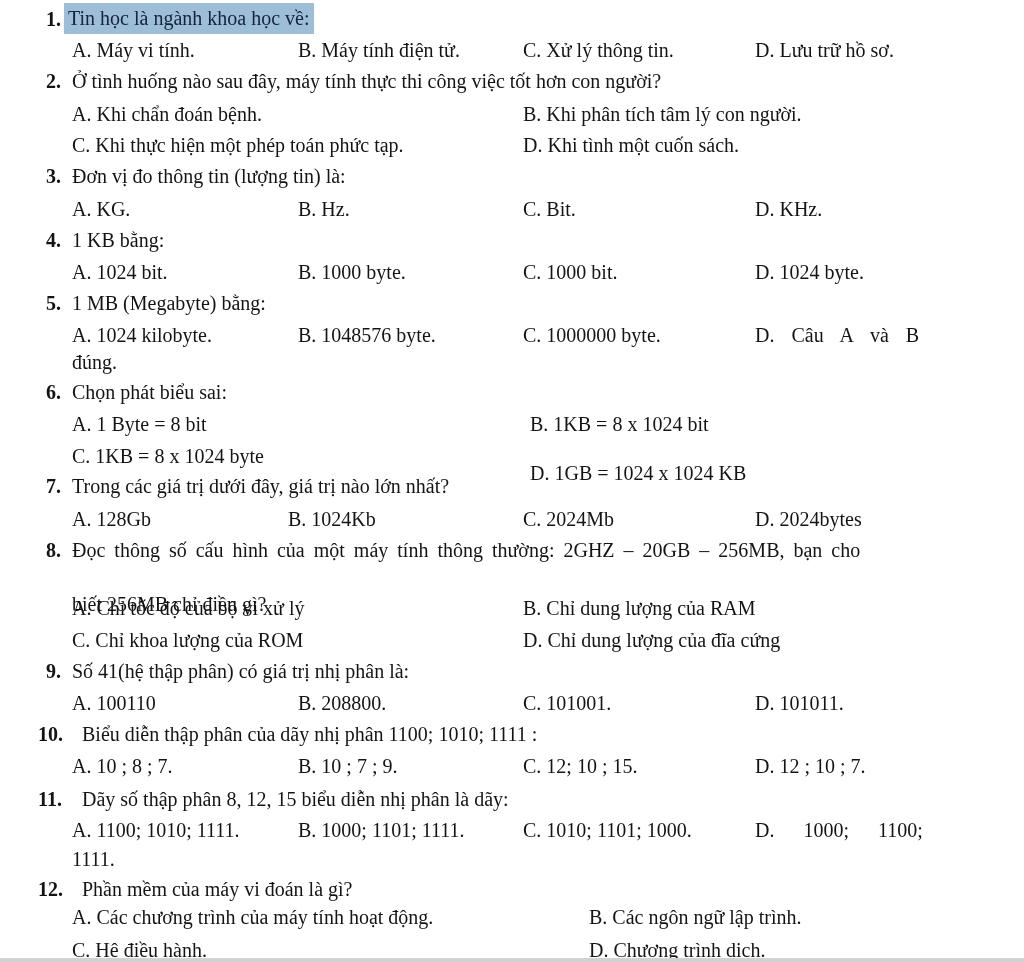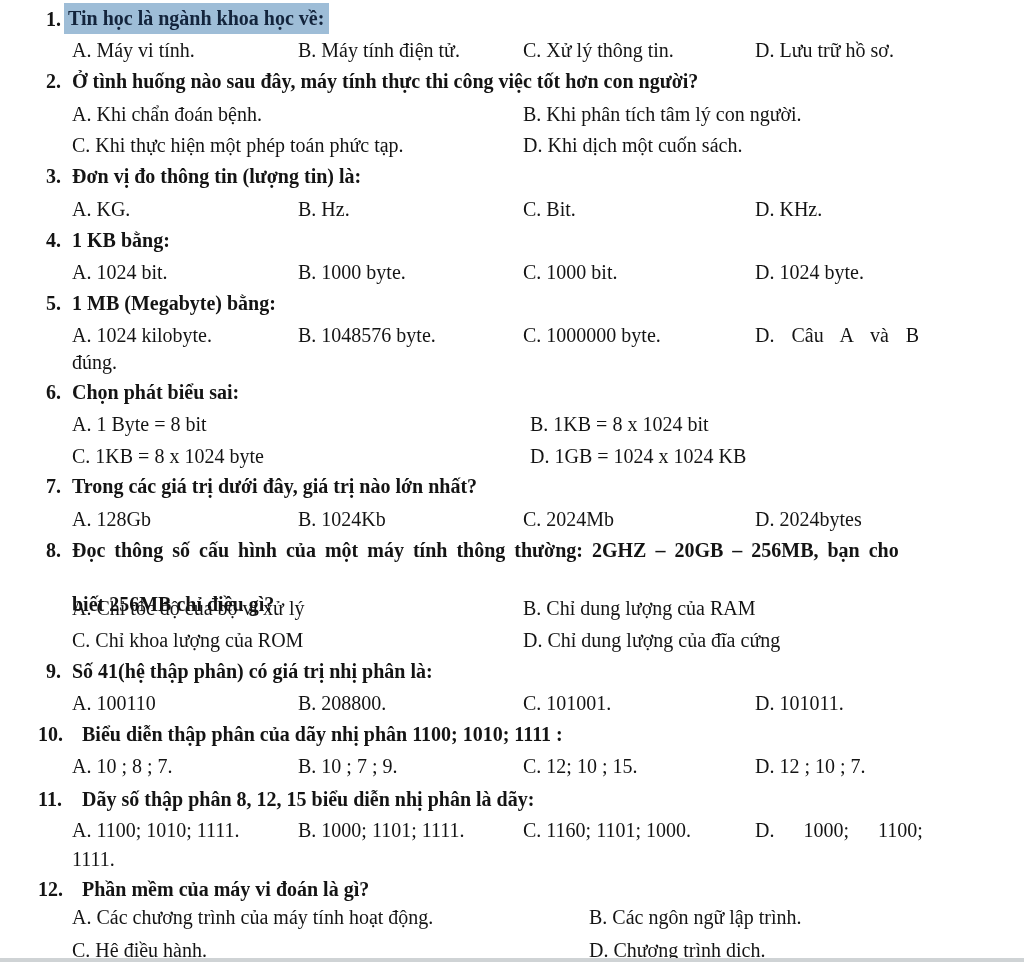--- a/index.html
+++ b/index.html
@@ -3,21 +3,21 @@
 <meta charset="utf-8">
 <style>
   html,body{margin:0;padding:0;}
   body{
     width:1024px;height:962px;position:relative;background:#ffffff;
     font-family:"Liberation Serif","DejaVu Serif",serif;
     font-size:20px;color:#141414;overflow:hidden;
   }
   .line{position:absolute;white-space:nowrap;line-height:26px;}
   .qnum{font-weight:bold;}
-  .qtext{font-weight:bold;}
+  .qtext{font-weight:normal;}
   .opt{font-weight:normal;}
   .hl{
     background:#9ebdd7;color:#13243c;
     padding:2px 5px 3px 4px;display:inline-block;
   }
   .ws2{word-spacing:4px;}
   .ws12{word-spacing:12px;text-align:center;}
   .ws24{word-spacing:24px;}
   .bottom-edge{
     position:absolute;left:0;bottom:0;width:1024px;height:4px;
@@ -32,21 +32,21 @@
 <span class="line opt" style="left:72px;top:37px">A. Máy vi tính.</span>
 <span class="line opt" style="left:298px;top:37px">B. Máy tính điện tử.</span>
 <span class="line opt" style="left:523px;top:37px">C. Xử lý thông tin.</span>
 <span class="line opt" style="left:755px;top:37px">D. Lưu trữ hồ sơ.</span>
 
 <span class="line qnum" style="left:46px;top:68px">2.</span>
 <span class="line qtext" style="left:72px;top:68px">Ở tình huống nào sau đây, máy tính thực thi công việc tốt hơn con người?</span>
 <span class="line opt" style="left:72px;top:101px">A. Khi chẩn đoán bệnh.</span>
 <span class="line opt" style="left:523px;top:101px">B. Khi phân tích tâm lý con người.</span>
 <span class="line opt" style="left:72px;top:132px">C. Khi thực hiện một phép toán phức tạp.</span>
-<span class="line opt" style="left:523px;top:132px">D. Khi dịch một cuốn sách.</span>
+<span class="line opt" style="left:523px;top:132px">D. Khi tình một cuốn sách.</span>
 
 <span class="line qnum" style="left:46px;top:163px">3.</span>
 <span class="line qtext" style="left:72px;top:163px">Đơn vị đo thông tin (lượng tin) là:</span>
 <span class="line opt" style="left:72px;top:196px">A. KG.</span>
 <span class="line opt" style="left:298px;top:196px">B. Hz.</span>
 <span class="line opt" style="left:523px;top:196px">C. Bit.</span>
 <span class="line opt" style="left:755px;top:196px">D. KHz.</span>
 
 <span class="line qnum" style="left:46px;top:227px">4.</span>
 <span class="line qtext" style="left:72px;top:227px">1 KB bằng:</span>
@@ -61,26 +61,26 @@
 <span class="line opt" style="left:298px;top:322px">B. 1048576 byte.</span>
 <span class="line opt" style="left:523px;top:322px">C. 1000000 byte.</span>
 <span class="line opt ws12" style="left:755px;top:322px">D. Câu A và B</span>
 <span class="line opt" style="left:72px;top:349px">đúng.</span>
 
 <span class="line qnum" style="left:46px;top:379px">6.</span>
 <span class="line qtext" style="left:72px;top:379px">Chọn phát biểu sai:</span>
 <span class="line opt" style="left:72px;top:411px">A. 1 Byte = 8 bit</span>
 <span class="line opt" style="left:530px;top:411px">B. 1KB = 8 x 1024 bit</span>
 <span class="line opt" style="left:72px;top:443px">C. 1KB = 8 x 1024 byte</span>
-<span class="line opt" style="left:530px;top:443px">D. 1GB = 1024 x 1024 KB</span>
+<span class="line opt" style="left:530px;top:460px">D. 1GB = 1024 x 1024 KB</span>
 
 <span class="line qnum" style="left:46px;top:473px">7.</span>
 <span class="line qtext" style="left:72px;top:473px">Trong các giá trị dưới đây, giá trị nào lớn nhất?</span>
 <span class="line opt" style="left:72px;top:506px">A. 128Gb</span>
-<span class="line opt" style="left:298px;top:506px">B. 1024Kb</span>
+<span class="line opt" style="left:288px;top:506px">B. 1024Kb</span>
 <span class="line opt" style="left:523px;top:506px">C. 2024Mb</span>
 <span class="line opt" style="left:755px;top:506px">D. 2024bytes</span>
 
 <span class="line qnum" style="left:46px;top:537px">8.</span>
 <span class="line qtext ws2" style="left:72px;top:537px">Đọc thông số cấu hình của một máy tính thông thường: 2GHZ – 20GB – 256MB, bạn cho</span>
 <span class="line qtext" style="left:72px;top:591px">biết 256MB chỉ điều gì?</span>
 <span class="line opt" style="left:72px;top:595px">A. Chỉ tốc độ của bộ vi xử lý</span>
 <span class="line opt" style="left:523px;top:595px">B. Chỉ dung lượng của RAM</span>
 <span class="line opt" style="left:72px;top:627px">C. Chỉ khoa lượng của ROM</span>
 <span class="line opt" style="left:523px;top:627px">D. Chỉ dung lượng của đĩa cứng</span>
@@ -96,21 +96,21 @@
 <span class="line qtext" style="left:82px;top:721px">Biểu diễn thập phân của dãy nhị phân 1100; 1010; 1111 :</span>
 <span class="line opt" style="left:72px;top:753px">A. 10 ; 8 ; 7.</span>
 <span class="line opt" style="left:298px;top:753px">B. 10 ; 7 ; 9.</span>
 <span class="line opt" style="left:523px;top:753px">C. 12; 10 ; 15.</span>
 <span class="line opt" style="left:755px;top:753px">D. 12 ; 10 ; 7.</span>
 
 <span class="line qnum" style="left:38px;top:786px">11.</span>
 <span class="line qtext" style="left:82px;top:786px">Dãy số thập phân 8, 12, 15 biểu diễn nhị phân là dãy:</span>
 <span class="line opt" style="left:72px;top:817px">A. 1100; 1010; 1111.</span>
 <span class="line opt" style="left:298px;top:817px">B. 1000; 1101; 1111.</span>
-<span class="line opt" style="left:523px;top:817px">C. 1160; 1101; 1000.</span>
+<span class="line opt" style="left:523px;top:817px">C. 1010; 1101; 1000.</span>
 <span class="line opt ws24" style="left:755px;top:817px">D. 1000; 1100;</span>
 <span class="line opt" style="left:72px;top:846px">1111.</span>
 
 <span class="line qnum" style="left:38px;top:876px">12.</span>
 <span class="line qtext" style="left:82px;top:876px">Phần mềm của máy vi đoán là gì?</span>
 <span class="line opt" style="left:72px;top:904px">A. Các chương trình của máy tính hoạt động.</span>
 <span class="line opt" style="left:589px;top:904px">B. Các ngôn ngữ lập trình.</span>
 <span class="line opt" style="left:72px;top:937px">C. Hệ điều hành.</span>
 <span class="line opt" style="left:589px;top:937px">D. Chương trình dịch.</span>
 

